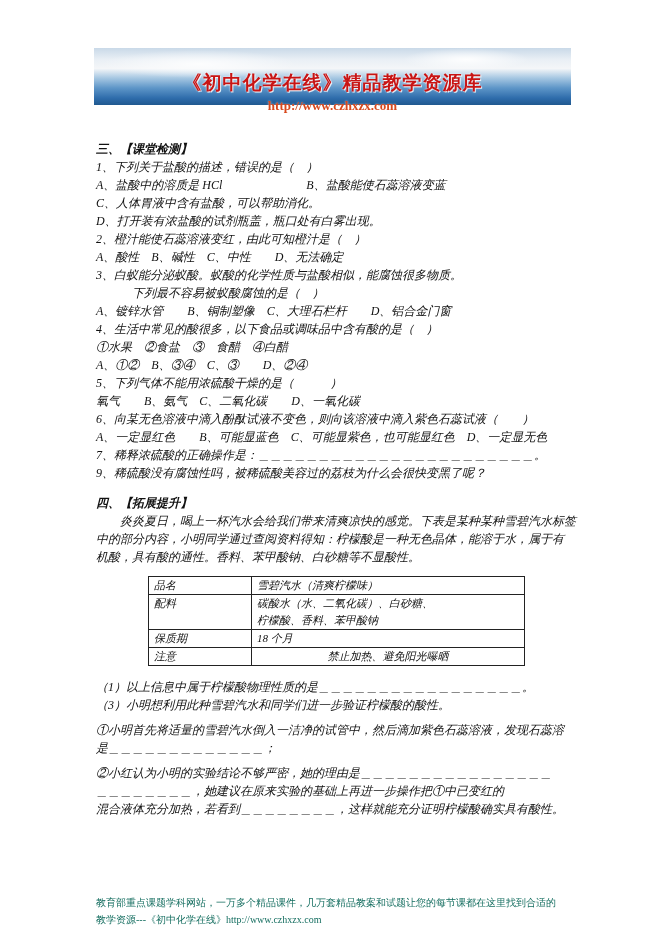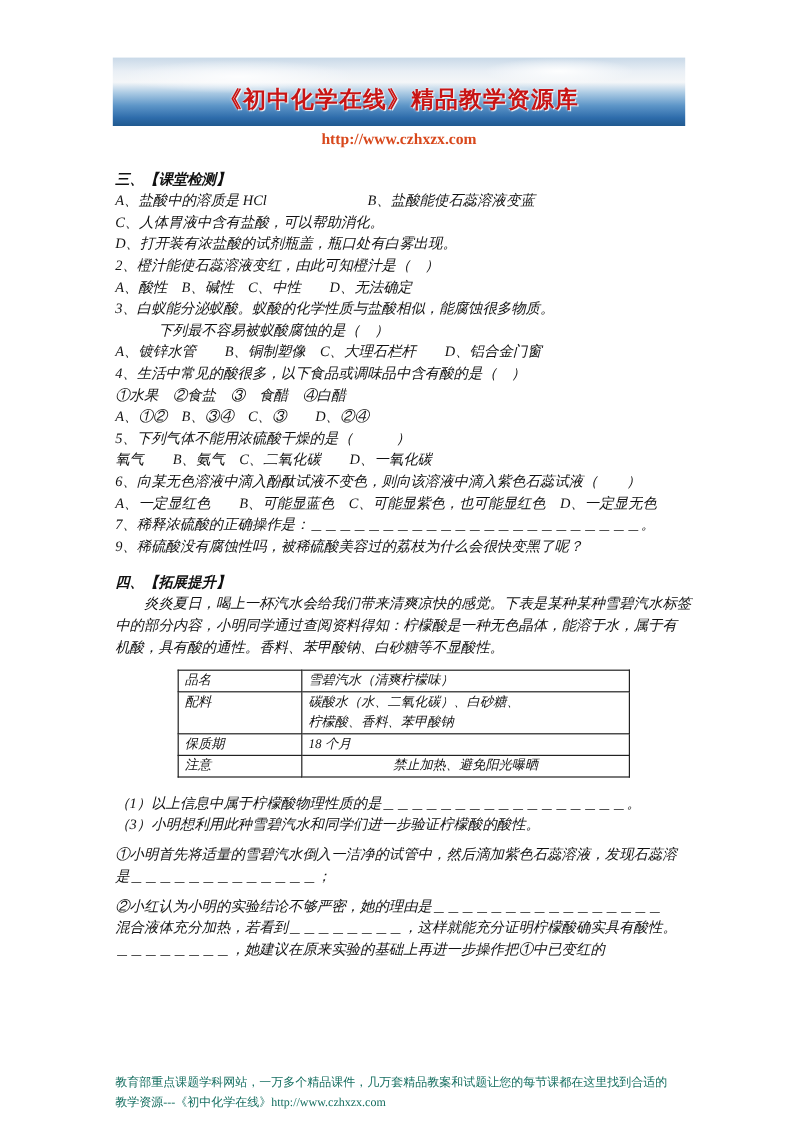--- a/index.html
+++ b/index.html
@@ -13,21 +13,21 @@
       radial-gradient(ellipse 90px 16px at 78% 20%, rgba(255,255,255,.95), rgba(255,255,255,0) 70%),
       radial-gradient(ellipse 140px 20px at 22% 28%, rgba(255,255,255,.85), rgba(255,255,255,0) 70%),
       linear-gradient(180deg,#c9d9e8 0%,#e9eff5 20%,#f4f6f8 36%,#a9c9e3 52%,#5e96c8 70%,#2e6cab 88%,#20598f 100%);
   }
   .banner-title{
     padding-top:22px;font-size:19px;font-weight:bold;letter-spacing:1px;
     color:var(--banner-title-color,#c81414);
     text-shadow:0 0 2px #ffffff,1px 1px 0 rgba(255,255,255,.8);
   }
   .banner-url{
-    margin-top:12px;font-size:13px;font-weight:bold;
+    margin-top:2px;font-size:13px;font-weight:bold;
     color:var(--banner-url-color,#d8481c);
     text-shadow:0 0 2px rgba(255,255,255,.7);
   }
   .content{position:absolute;left:96px;top:140px;width:486px;font-size:12px;line-height:18px;font-style:italic;}
   .line{white-space:pre;}
   .sec-title{font-weight:bold;white-space:pre;}
   .gap-lg{margin-top:12px;}
   .gap-sm{margin-top:7px;}
   .info-table{border-collapse:collapse;margin:10px 0 12px 52px;}
   .info-table td{
@@ -49,20 +49,21 @@
 
   <div class="banner">
     <div class="banner-title">《初中化学在线》精品教学资源库</div>
     <div class="banner-url">http://www.czhxzx.com</div>
   </div>
 
   <div class="content">
 
     <div class="sec-title">三、【课堂检测】</div>
 
+    <div class="line">1、下列关于盐酸的描述，错误的是（　）</div>
     <div class="line">A、盐酸中的溶质是 HCl　　　　　　　B、盐酸能使石蕊溶液变蓝</div>
     <div class="line">C、人体胃液中含有盐酸，可以帮助消化。</div>
     <div class="line">D、打开装有浓盐酸的试剂瓶盖，瓶口处有白雾出现。</div>
     <div class="line">2、橙汁能使石蕊溶液变红，由此可知橙汁是（　）</div>
     <div class="line">A、酸性　B、碱性　C、中性　　D、无法确定</div>
     <div class="line">3、白蚁能分泌蚁酸。蚁酸的化学性质与盐酸相似，能腐蚀很多物质。</div>
     <div class="line">　　　下列最不容易被蚁酸腐蚀的是（　）</div>
     <div class="line">A、镀锌水管　　B、铜制塑像　C、大理石栏杆　　D、铝合金门窗</div>
     <div class="line">4、生活中常见的酸很多，以下食品或调味品中含有酸的是（　）</div>
     <div class="line">①水果　②食盐　③　食醋　④白醋</div>
@@ -100,22 +101,22 @@
           <td class="t-value t-center">禁止加热、避免阳光曝晒</td>
         </tr>
       </tbody>
     </table>
 
     <div class="line">（1）以上信息中属于柠檬酸物理性质的是＿＿＿＿＿＿＿＿＿＿＿＿＿＿＿＿＿。</div>
     <div class="line">（3）小明想利用此种雪碧汽水和同学们进一步验证柠檬酸的酸性。</div>
     <div class="line gap-sm">①小明首先将适量的雪碧汽水倒入一洁净的试管中，然后滴加紫色石蕊溶液，发现石蕊溶</div>
     <div class="line">是＿＿＿＿＿＿＿＿＿＿＿＿＿；</div>
     <div class="line gap-sm">②小红认为小明的实验结论不够严密，她的理由是＿＿＿＿＿＿＿＿＿＿＿＿＿＿＿＿</div>
+    <div class="line">＿＿＿＿＿＿＿＿，她建议在原来实验的基础上再进一步操作把①中已变红的</div>
     <div class="line">混合液体充分加热，若看到＿＿＿＿＿＿＿＿，这样就能充分证明柠檬酸确实具有酸性。</div>
-    <div class="line">＿＿＿＿＿＿＿＿，她建议在原来实验的基础上再进一步操作把①中已变红的</div>
 
   </div>
 
   <div class="footer">
     <div class="fline">教育部重点课题学科网站，一万多个精品课件，几万套精品教案和试题让您的每节课都在这里找到合适的</div>
     <div class="fline">教学资源---《初中化学在线》http://www.czhxzx.com</div>
   </div>
 
 </div>
 

